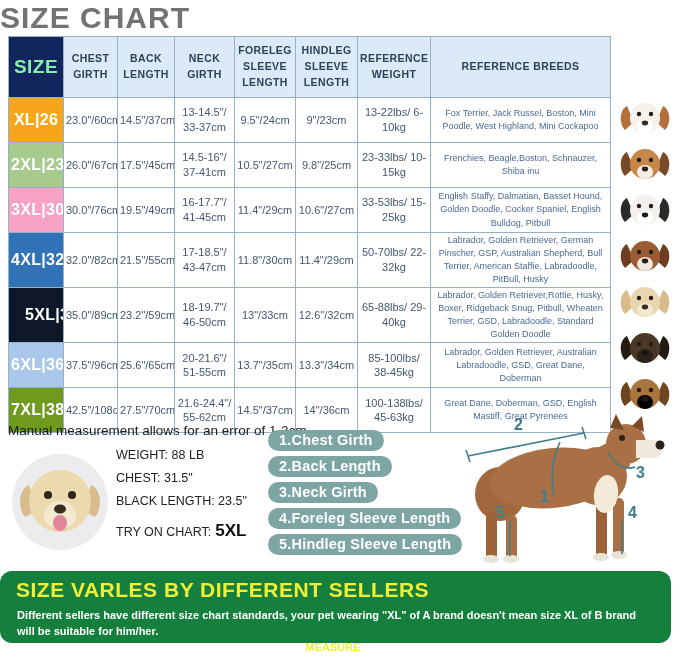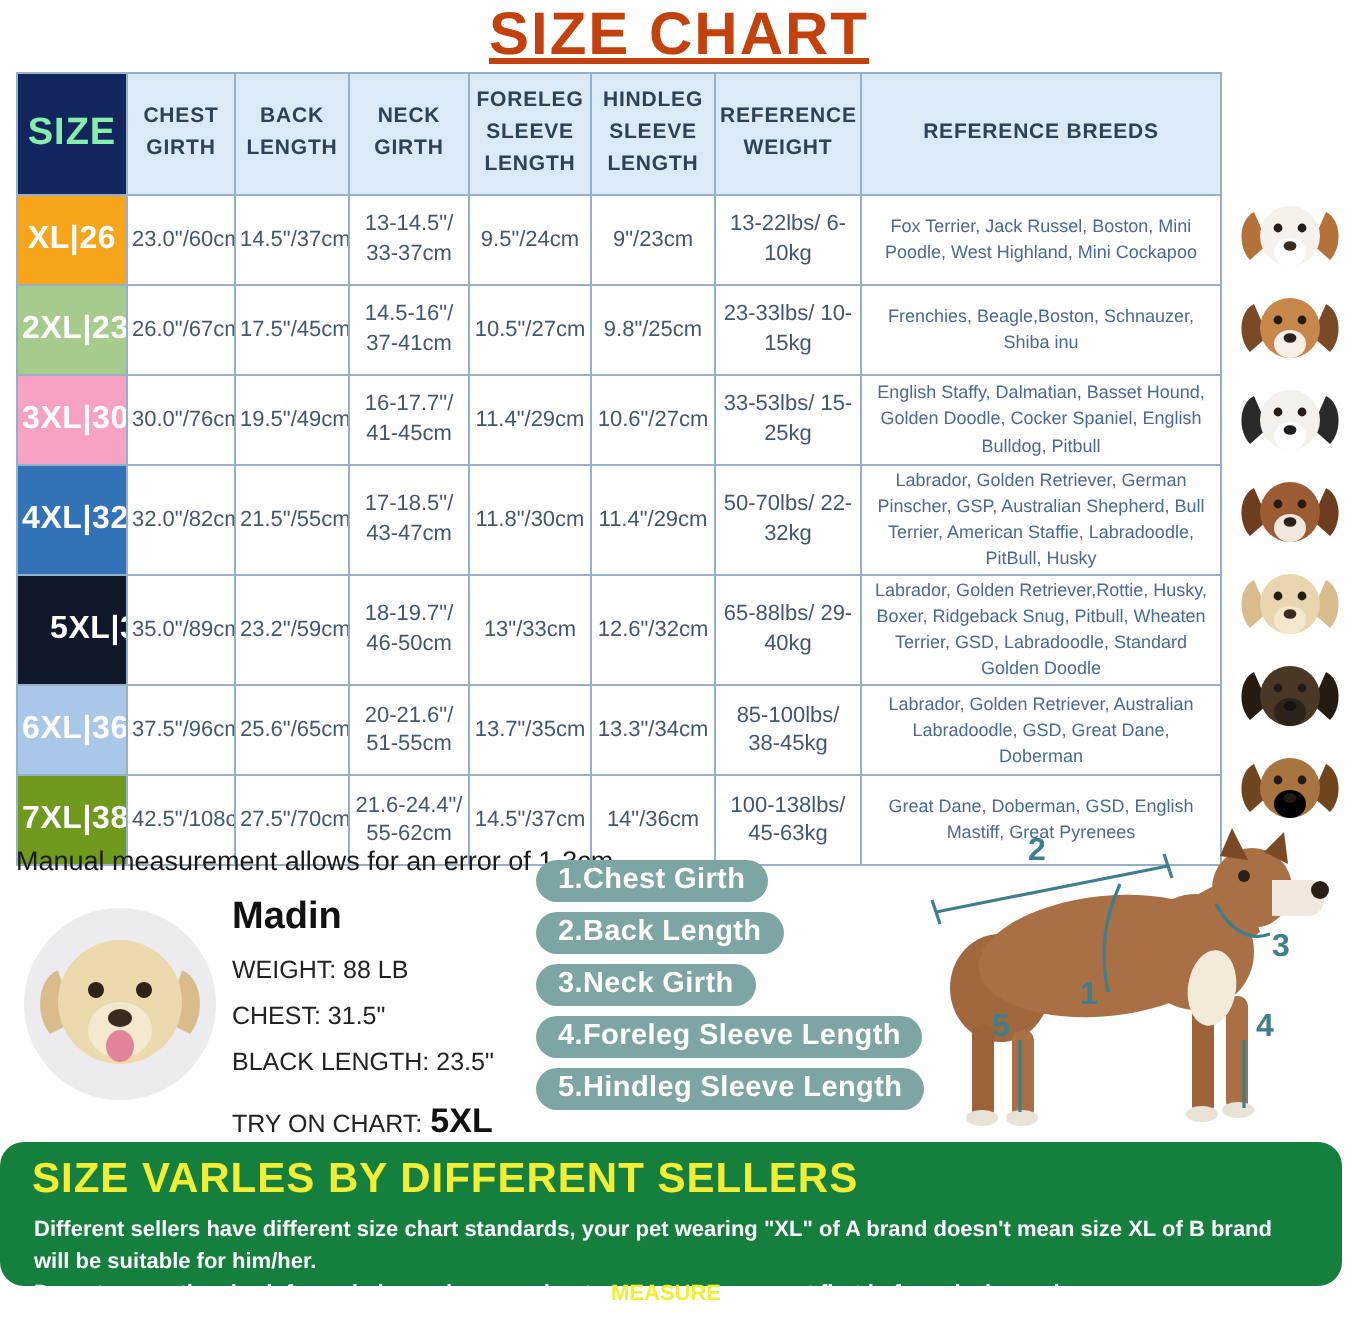--- a/index.html
+++ b/index.html
@@ -1,20 +1,20 @@
 <!DOCTYPE html>
 <html><head>
 <meta charset="utf-8">
 <style>
   html,body{margin:0;padding:0;background:#fff;}
   .page{position:relative;width:679px;height:668px;background:#fff;overflow:hidden;
         font-family:"Liberation Sans",sans-serif;}
 
-  .title{position:absolute;top:1px;left:0;right:0;text-align:center;
-         font-size:30px;font-weight:800;color:#c2410c;letter-spacing:1px;text-decoration:underline;}
+  .title{position:absolute;top:1px;left:0;right:0;
+         font-size:30px;font-weight:800;color:#737373;letter-spacing:1px;}
 
   table.size-table{position:absolute;left:8px;top:36px;width:602px;
         border-collapse:collapse;table-layout:fixed;}
   .size-table th,.size-table td{border:1px solid #96b0c8;text-align:center;
         vertical-align:middle;padding:1px 2px;overflow:hidden;}
   .size-table thead th{background:#dce9f6;font-size:10.5px;font-weight:700;
         color:#2e4257;height:58px;line-height:1.5;letter-spacing:.4px;}
   .size-table th.size-head{background:#12265d;color:#86efac;font-size:19px;
         font-weight:800;letter-spacing:.5px;}
   .size-table tbody tr{height:45px;background:#fff;}
@@ -243,21 +243,20 @@
       <circle cx="43" cy="42" r="31" fill="#ecd9ad"></circle>
       <ellipse cx="43" cy="56" rx="16" ry="14" fill="#f4e9cf"></ellipse>
       <circle cx="31" cy="36" r="4" fill="#2e2418"></circle>
       <circle cx="55" cy="36" r="4" fill="#2e2418"></circle>
       <ellipse cx="43" cy="50" rx="6" ry="4.5" fill="#3a2c20"></ellipse>
       <ellipse cx="43" cy="64" rx="7" ry="8" fill="#e2849a"></ellipse>
     </svg>
   </div>
 
   <div class="model-info">
-    <p class="model-name">Madin</p>
     <p class="model-line">WEIGHT: 88 LB</p>
     <p class="model-line">CHEST: 31.5"</p>
     <p class="model-line">BLACK LENGTH: 23.5"</p>
     <p class="try-line"><span>TRY ON CHART:</span><span class="try-size">5XL</span></p>
   </div>
 
   <div class="pills" id="pills">
       <div class="pill">1.Chest Girth</div>
       <div class="pill">2.Back Length</div>
       <div class="pill">3.Neck Girth</div>

